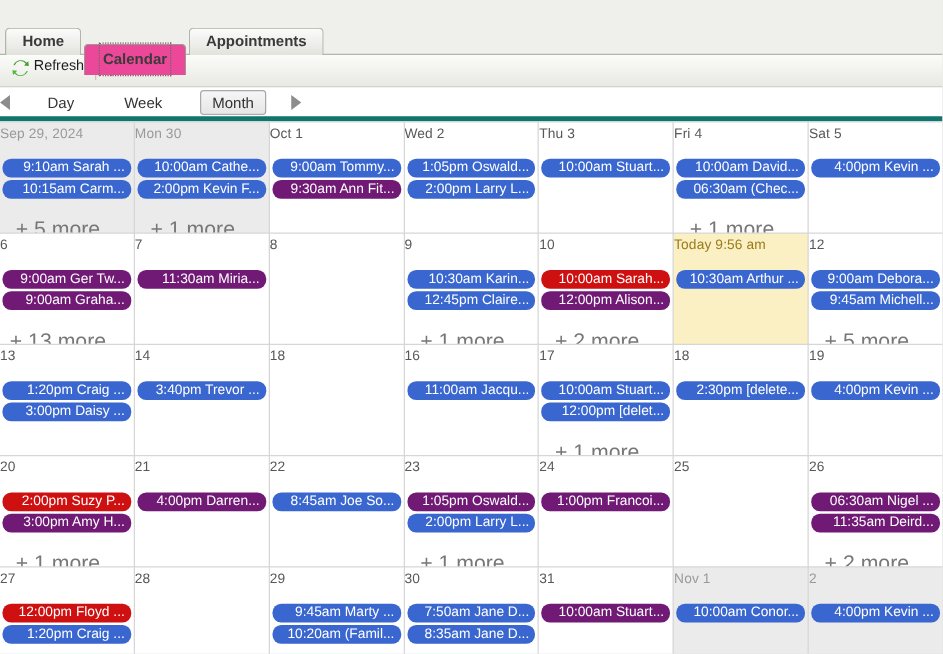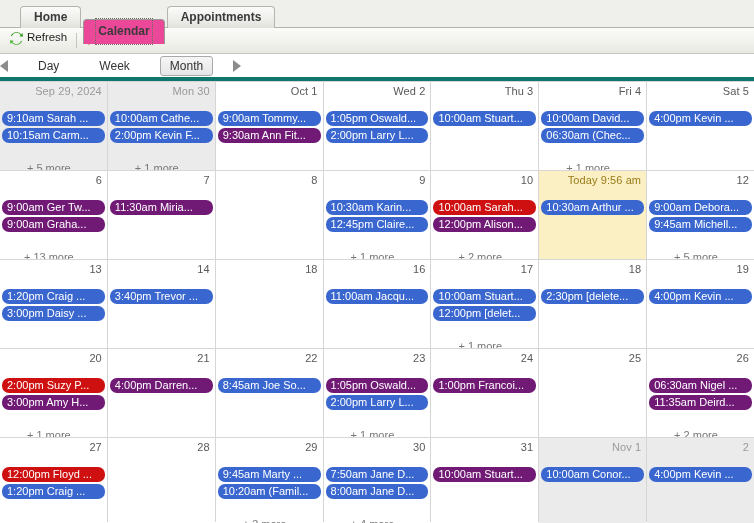--- a/index.html
+++ b/index.html
@@ -11,26 +11,26 @@
     height: 523px;
     overflow: hidden;
     font-family: "Liberation Sans", sans-serif;
     font-size: 11px;
     background: #ffffff;
     -webkit-font-smoothing: antialiased;
   }
 
   
   .tabstrip {
-    height: 28px;
+    height: 44px;
     background: #efefeb;
     border-bottom: 1px solid #b4b4ac;
     display: flex;
     align-items: flex-end;
-    padding-left: 20px;
+    padding-left: 4px;
     box-sizing: border-box;
   }
   .tab {
     height: 22px;
     line-height: 21px;
     padding: 0 13px;
     margin-right: 2px;
     font-size: 12px;
     font-weight: bold;
     color: #3a3a3a;
@@ -149,51 +149,51 @@
   .cell {
     background: #ffffff;
     position: relative;
     overflow: hidden;
     padding: 0;
   }
   .cell.outside { background: #ebebeb; }
   .cell.today   { background: #fbf0c4; }
 
   .daynum {
-    text-align: right;
+    text-align: left;
     font-size: 11px;
     color: #585858;
     padding: 3px 5px 2px 0;
     line-height: 12px;
     letter-spacing: 0.1px;
   }
   .cell.outside .daynum { color: #9a9a9a; }
   .cell.today .daynum { color: #9a7b1a; }
 
-  .events { padding: 12px 2px; }
+  .events { padding: 12px 2px; text-align: right; }
   .ev {
     height: 15px;
     line-height: 15px;
     border-radius: 7px;
     color: #ffffff;
     font-size: 11px;
     padding: 0 5px;
     margin-bottom: 2px;
     white-space: nowrap;
     overflow: hidden;
     text-overflow: clip;
     cursor: default;
     box-sizing: border-box;
   }
   .ev.blue  { background: #3a67cf; }
   .ev.green { background: #701a75; }
   .ev.red   { background: #cf1010; }
 
   .more {
-    font-size: 11px;
+    font-size: 17px;
     color: #777777;
     text-align: center;
     line-height: 14px;
     cursor: default;
     margin-top: 4px;
   }
 </style>
 </head>
 <body>
 
@@ -442,21 +442,21 @@
       <div class="events">
         <div class="ev blue">9:45am Marty ...</div>
         <div class="ev blue">10:20am (Famil...</div>
       </div>
       <div class="more">+ 3 more...</div>
     </div>
     <div class="cell">
       <div class="daynum">30</div>
       <div class="events">
         <div class="ev blue">7:50am Jane D...</div>
-        <div class="ev blue">8:00am Jane D...</div>
+        <div class="ev blue">8:35am Jane D...</div>
       </div>
       <div class="more">+ 4 more...</div>
     </div>
     <div class="cell">
       <div class="daynum">31</div>
       <div class="events">
         <div class="ev green">10:00am Stuart...</div>
       </div>
     </div>
     <div class="cell outside">

